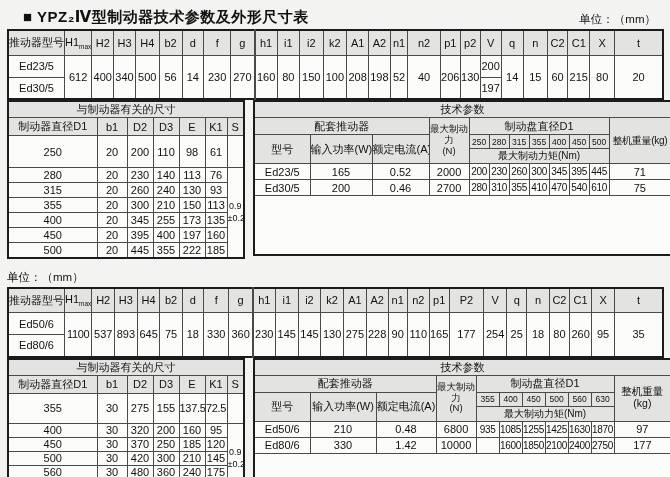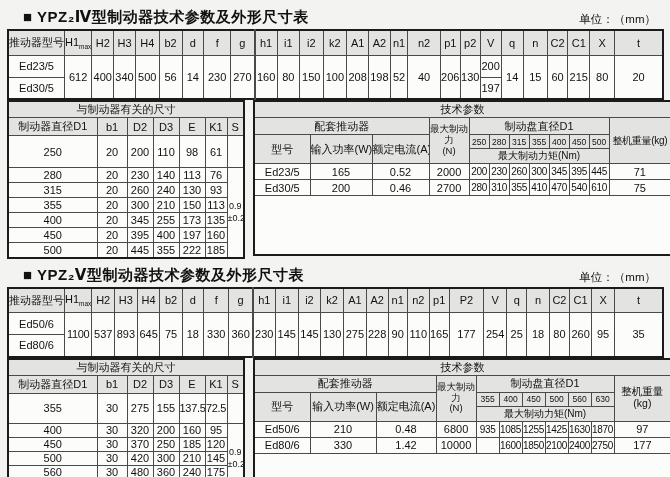--- a/index.html
+++ b/index.html
@@ -289,21 +289,20 @@
         <tr>
               <td colspan="12"></td>
             </tr>
       </tbody>
         </table>
     </div>
   </div>
 
   <div class="sec2">
     <div class="titlebar">
-      <div class="title">■ YPZ₂Ⅴ型制动器技术参数及外形尺寸表</div>
       <div class="unit">单位：（mm）</div>
     </div>
 
     <table class="ta">
       <colgroup>
         <col style="width:50px">
           <col style="width:23px">
           <col style="width:23px">
           <col style="width:23px">
           <col style="width:23px">

